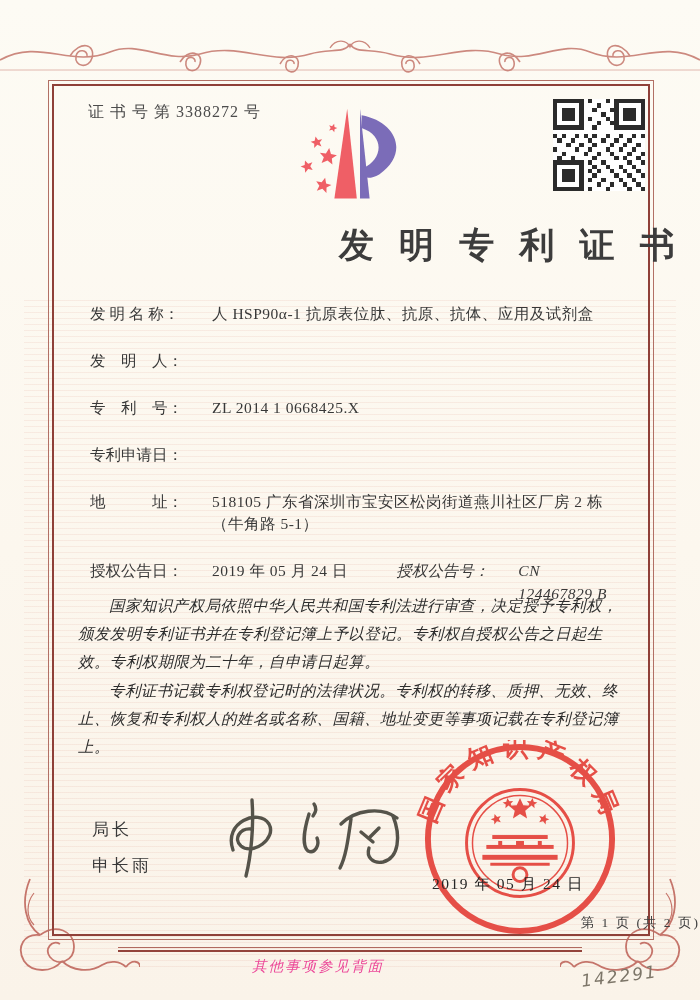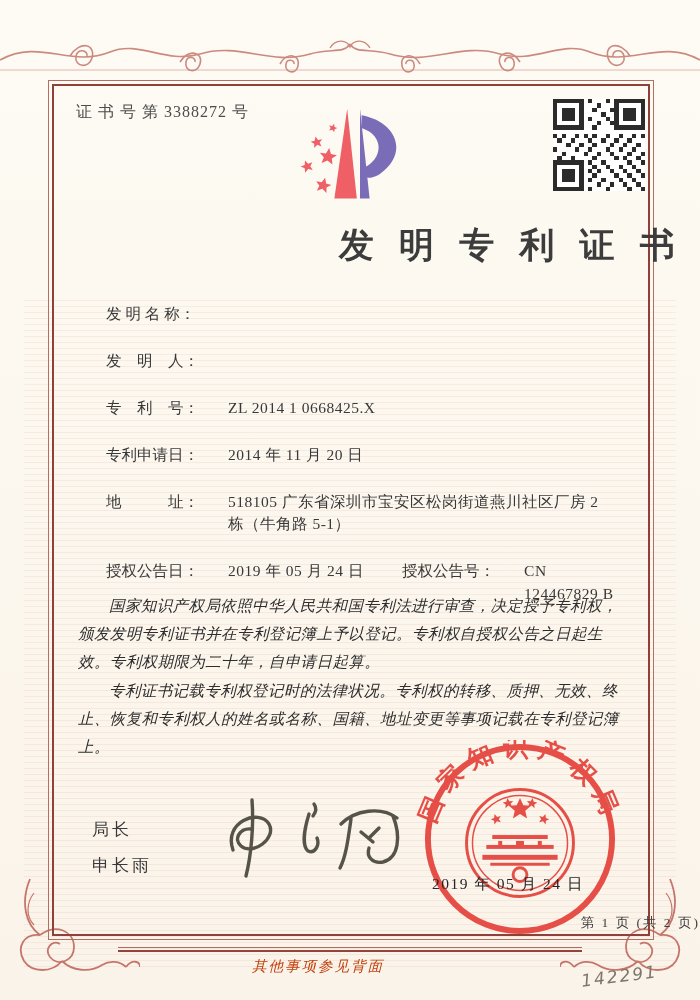--- a/index.html
+++ b/index.html
@@ -22,40 +22,40 @@
   .bottom-rule-1{position:absolute;left:118px;right:118px;bottom:52px;height:1px;background:#b06a5f;}
   .bottom-rule-2{position:absolute;left:118px;right:118px;bottom:48px;height:2px;background:#93443c;}
 
   .frame{
     position:absolute;left:48px;top:80px;width:604px;height:858px;
     border:1px solid #b27065;
   }
   .frame-inner{position:absolute;inset:3px;border:2px solid #8f4038;}
 
   .cert-no{
-    position:absolute;left:76px;top:102px;font-size:16px;color:#4c4c4c;
+    position:absolute;left:88px;top:102px;font-size:16px;color:#4c4c4c;
     letter-spacing:1px;
   }
 
   .logo{position:absolute;left:296px;top:102px;width:112px;height:108px;}
   .qr{position:absolute;left:553px;top:99px;width:92px;height:92px;}
 
   .title{
     position:absolute;left:0;right:0;top:222px;text-align:right;
     font-size:35px;font-weight:bold;color:#3c3c3c;
     letter-spacing:0.72em;text-indent:0.72em;
   }
 
-  .fields{position:absolute;left:106px;right:84px;top:303px;font-size:15.5px;color:#383838;}
+  .fields{position:absolute;left:90px;right:84px;top:303px;font-size:15.5px;color:#383838;}
   .field-row{display:flex;align-items:flex-start;margin-bottom:24.5px;line-height:1.45;}
   .field-label{white-space:pre;flex:0 0 auto;min-width:122px;}
   .field-value{flex:1 1 auto;letter-spacing:0.5px;}
   .grant-row{display:flex;margin-bottom:0;}
   .grant-left{display:flex;width:330px;}
-  .grant-right{display:flex;}
+  .grant-right{display:flex;font-style:italic;}
 
   .paragraphs{
     position:absolute;left:78px;right:72px;top:592px;
     font-size:15.5px;line-height:1.82;color:#2d2d2d;
     font-style:italic;letter-spacing:0.4px;
   }
   .paragraphs p{margin:0;text-indent:2em;}
 
   .sig-labels{position:absolute;left:92px;top:812px;font-size:17px;color:#3a3a3a;letter-spacing:3px;line-height:2.1;}
   .sig-svg{position:absolute;left:205px;top:788px;width:200px;height:96px;}
@@ -64,21 +64,21 @@
   .seal-date{
     position:absolute;left:432px;top:874px;font-size:15.5px;color:#262626;
     letter-spacing:1.5px;white-space:nowrap;
   }
 
   .page-footer{
     position:absolute;left:0;right:0;bottom:68px;text-align:right;
     font-size:13.5px;color:#3f3f3f;letter-spacing:2px;
   }
   .back-note{
-    position:absolute;left:252px;bottom:24px;font-size:14.5px;color:#c2410c;
+    position:absolute;left:252px;bottom:24px;font-size:14.5px;color:#ec4899;
     font-style:italic;letter-spacing:2px;
   }
   .hand-no{
     position:absolute;right:42px;bottom:14px;font-size:17px;color:#7c7568;
     font-style:italic;transform:rotate(-7deg);letter-spacing:2px;
     font-family:"DejaVu Sans","Liberation Sans",sans-serif;
   }
 </style>
 </head>
 <body>
@@ -161,31 +161,31 @@
        M10,19h1v1h-1Z M13,19h1v1h-1Z M16,19h1v1h-1Z M19,19h1v1h-1Z
        M8,20h1v1h-1Z M12,20h1v1h-1Z M17,20h1v1h-1Z M20,20h1v1h-1Z"></path>
   </g>
 </svg>
 
 <div class="title">发明专利证书</div>
 
 <div class="fields">
   <div class="field-row">
     <span class="field-label">发 明 名 称：</span>
+    <span class="field-value">人 HSP90α-1 抗原表位肽、抗原、抗体、应用及试剂盒</span>
   </div>
   <div class="field-row">
     <span class="field-label">发　明　人：</span>
   </div>
   <div class="field-row">
     <span class="field-label">专　利　号：</span>
     <span class="field-value">ZL 2014 1 0668425.X</span>
   </div>
   <div class="field-row">
     <span class="field-label">专利申请日：</span>
-    <span class="field-value">2014 年 11 月 20 日</span>
   </div>
   <div class="field-row">
     <span class="field-label">地　　　址：</span>
     <span class="field-value">518105 广东省深圳市宝安区松岗街道燕川社区厂房 2 栋（牛角路 5-1）</span>
   </div>
   <div class="field-row grant-row">
     <span class="grant-left">
       <span class="field-label">授权公告日：</span>
       <span class="field-value">2019 年 05 月 24 日</span>
     </span>

